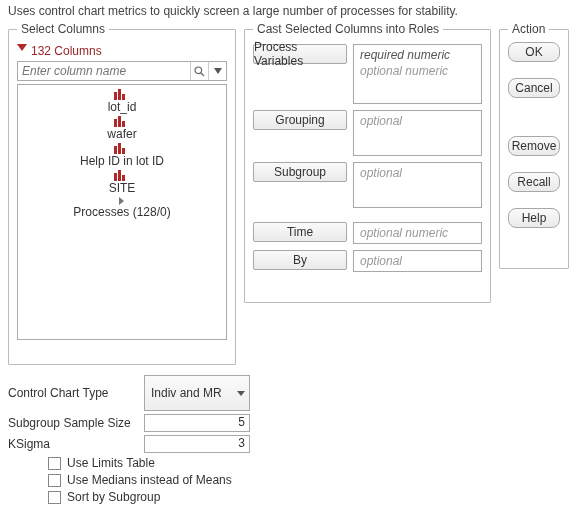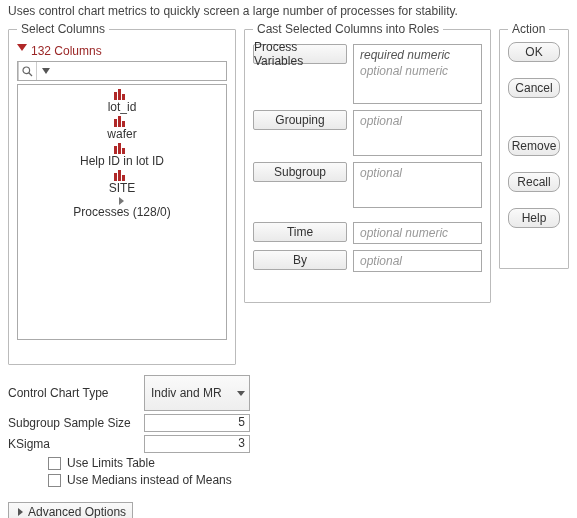--- a/index.html
+++ b/index.html
@@ -152,20 +152,21 @@
 
 <div class="main-row">
 
   <fieldset class="select-columns">
     <legend>Select Columns</legend>
     <div class="cols-header">
       <div class="tri-red"></div>
       <span>132 Columns</span>
     </div>
     <div class="filter-row">
+      <input class="filter-input" placeholder="Enter column name" style="">
       <div class="search-icon">
         <svg width="11" height="11" viewBox="0 0 11 11">
             <circle cx="4.3" cy="4.3" r="3.3" fill="none" stroke="#666" stroke-width="1.2"></circle>
             <line x1="7" y1="7" x2="10" y2="10" stroke="#666" stroke-width="1.2"></line>
           </svg>
       </div>
       <div class="drop-icon">
         <svg width="8" height="6" viewBox="0 0 8 6">
             <polygon points="0,0 8,0 4,6" fill="#555"></polygon>
           </svg>
@@ -280,20 +281,24 @@
     <div class="num-input">3</div>
   </div>
   <div class="check-row">
     <div class="check-box"></div>
     <span>Use Limits Table</span>
   </div>
   <div class="check-row">
     <div class="check-box"></div>
     <span>Use Medians instead of Means</span>
   </div>
+  <div class="check-row">
+    <div class="check-box"></div>
+    <span>Sort by Subgroup</span>
+  </div>
 </div>
 
 <div class="adv">
   <div class="tri-right"></div>
   <span>Advanced Options</span>
 </div>
 
 
 
 

